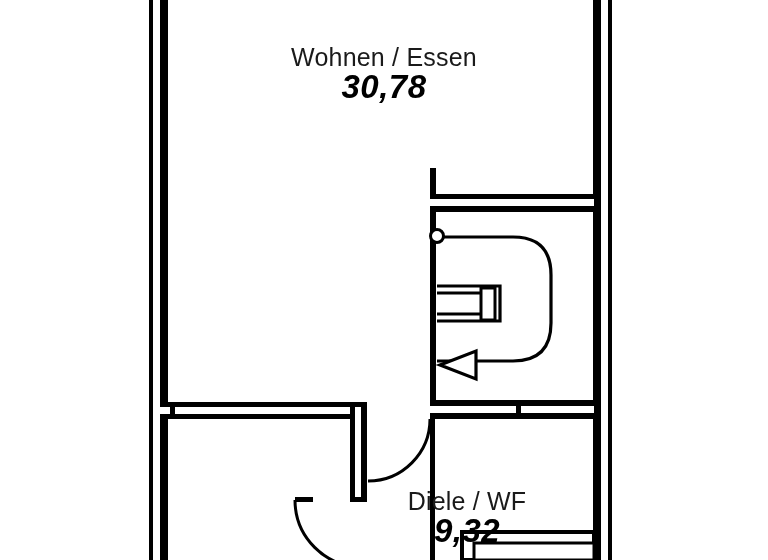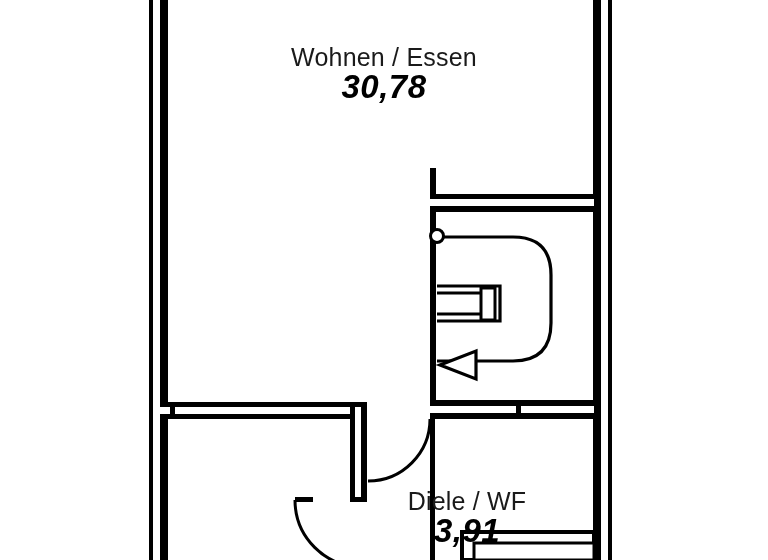--- a/index.html
+++ b/index.html
@@ -152,16 +152,16 @@
 
   </svg>
 
   <div id="label-wohnen" class="room-label">
     <div class="room-name">Wohnen / Essen</div>
     <div class="room-area">30,78</div>
   </div>
 
   <div id="label-diele" class="room-label">
     <div class="room-name">Diele / WF</div>
-    <div class="room-area">3,91</div>
+    <div class="room-area">9,32</div>
   </div>
 
 </div>
 
 </body></html>

